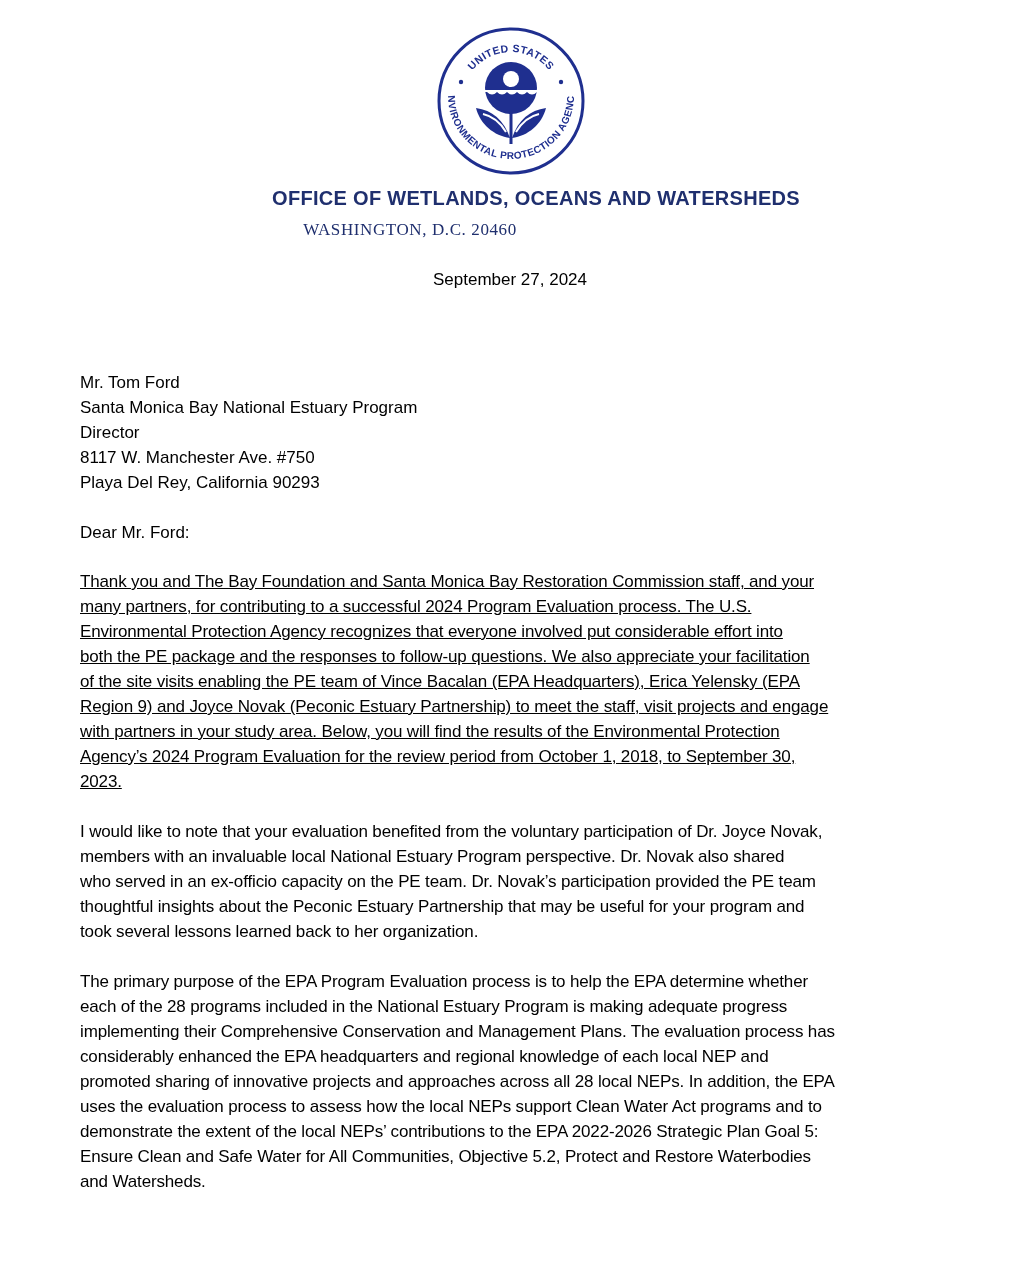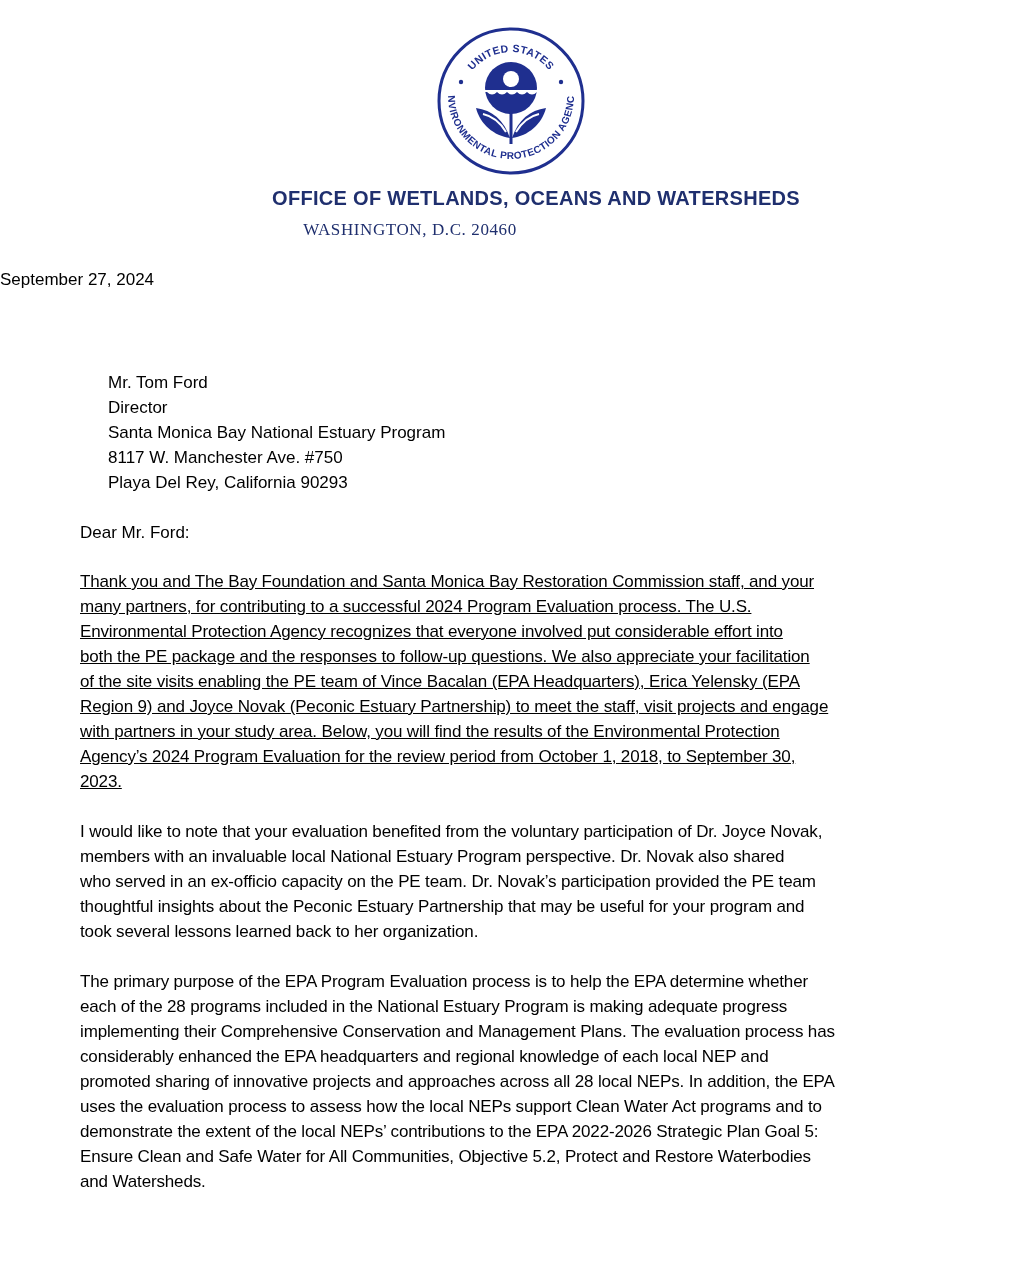--- a/index.html
+++ b/index.html
@@ -44,30 +44,31 @@
       font-family: "Liberation Serif", serif;
       font-size: 17px;
       letter-spacing: 0.6px;
       color: #1f2f6e;
     }
     .letter-date {
       position: absolute;
       left: 0;
       width: 1020px;
       top: 270px;
+      text-align: center;
       font-size: 17px;
     }
     .recipient {
       position: absolute;
       left: 80px;
       top: 370px;
       font-size: 17px;
       line-height: 25px;
     }
-    .recipient div { white-space: nowrap; margin-left: 28px; }
+    .recipient div { white-space: nowrap; }
     .salutation {
       position: absolute;
       left: 80px;
       top: 520px;
       font-size: 17px;
       line-height: 25px;
     }
     .body-para {
       position: absolute;
       left: 80px;
@@ -117,22 +118,22 @@
   </svg>
 </div>
 
 <div class="office-title">OFFICE OF WETLANDS, OCEANS AND WATERSHEDS</div>
 <div class="office-address">WASHINGTON, D.C. 20460</div>
 
 <div class="letter-date">September 27, 2024</div>
 
 <div class="recipient">
   <div>Mr. Tom Ford</div>
+  <div>Santa Monica Bay National Estuary Program</div>
   <div>Director</div>
-  <div>Santa Monica Bay National Estuary Program</div>
   <div>8117 W. Manchester Ave. #750</div>
   <div>Playa Del Rey, California 90293</div>
 </div>
 
 <div class="salutation">Dear Mr. Ford:</div>
 
 <div class="body-para" id="para-1">
   <div class="line">Thank you and The Bay Foundation and Santa Monica Bay Restoration Commission staff, and your</div>
   <div class="line">many partners, for contributing to a successful 2024 Program Evaluation process. The U.S.</div>
   <div class="line">Environmental Protection Agency recognizes that everyone involved put considerable effort into</div>

